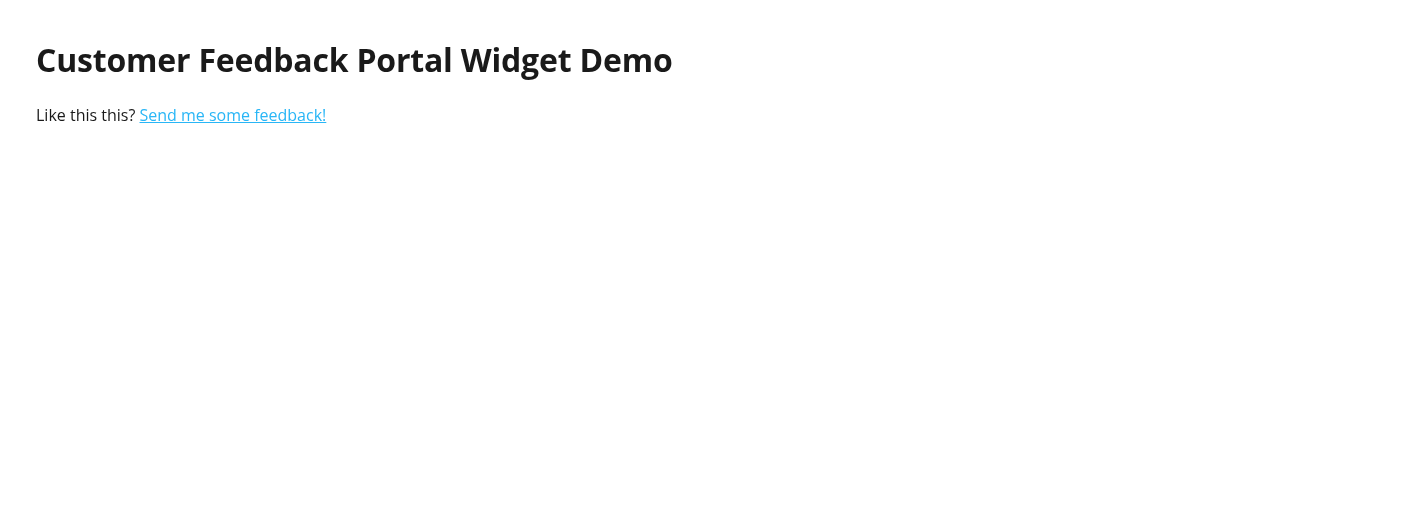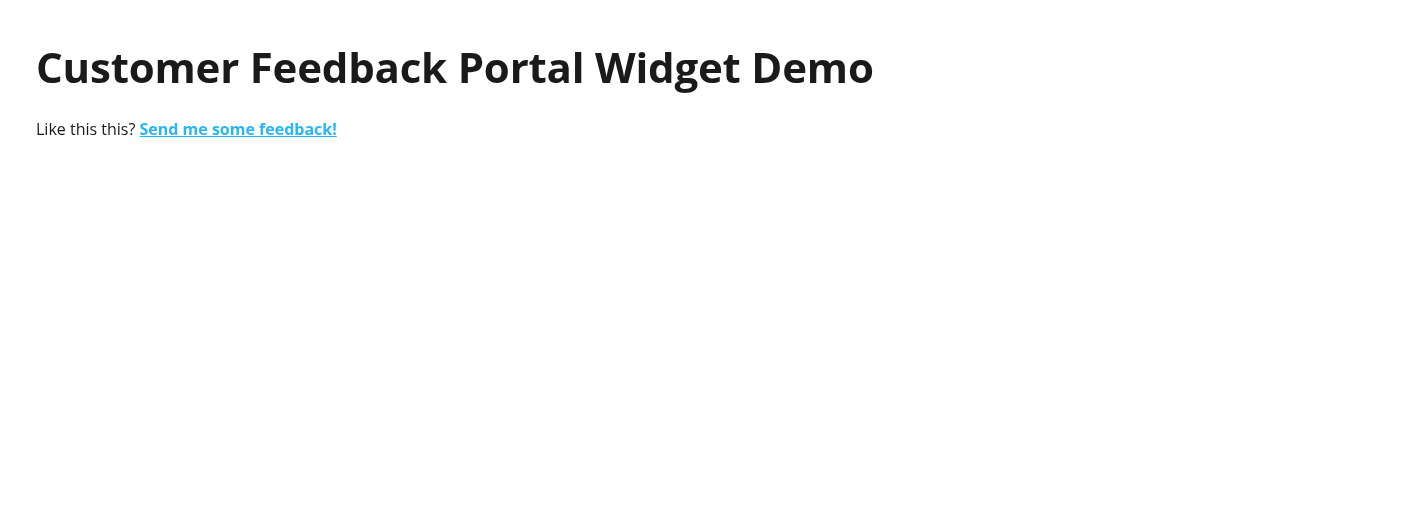--- a/index.html
+++ b/index.html
@@ -8,33 +8,32 @@
       box-sizing: border-box;
     }
     body {
       font-family: "Open Sans", -apple-system, BlinkMacSystemFont, "Segoe UI", Helvetica, Arial, sans-serif;
       background: #ffffff;
       color: #1a1a1a;
       padding: 38px 36px;
       width: 1419px;
     }
     h1 {
-      font-size: 42px;
+      font-size: 32px;
       font-weight: 700;
       margin-bottom: 22px;
       letter-spacing: -0.2px;
     }
     p {
       font-size: 16px;
       line-height: 1.5;
     }
     a {
       color: #29b6f6;
       text-decoration: underline;
-      font-weight: bold;
     }
   </style>
 </head>
 <body>
 
 <h1>Customer Feedback Portal Widget Demo</h1>
 
 <p>
   <span>Like this this? </span><a href="#">Send me some feedback!</a>
 </p>

